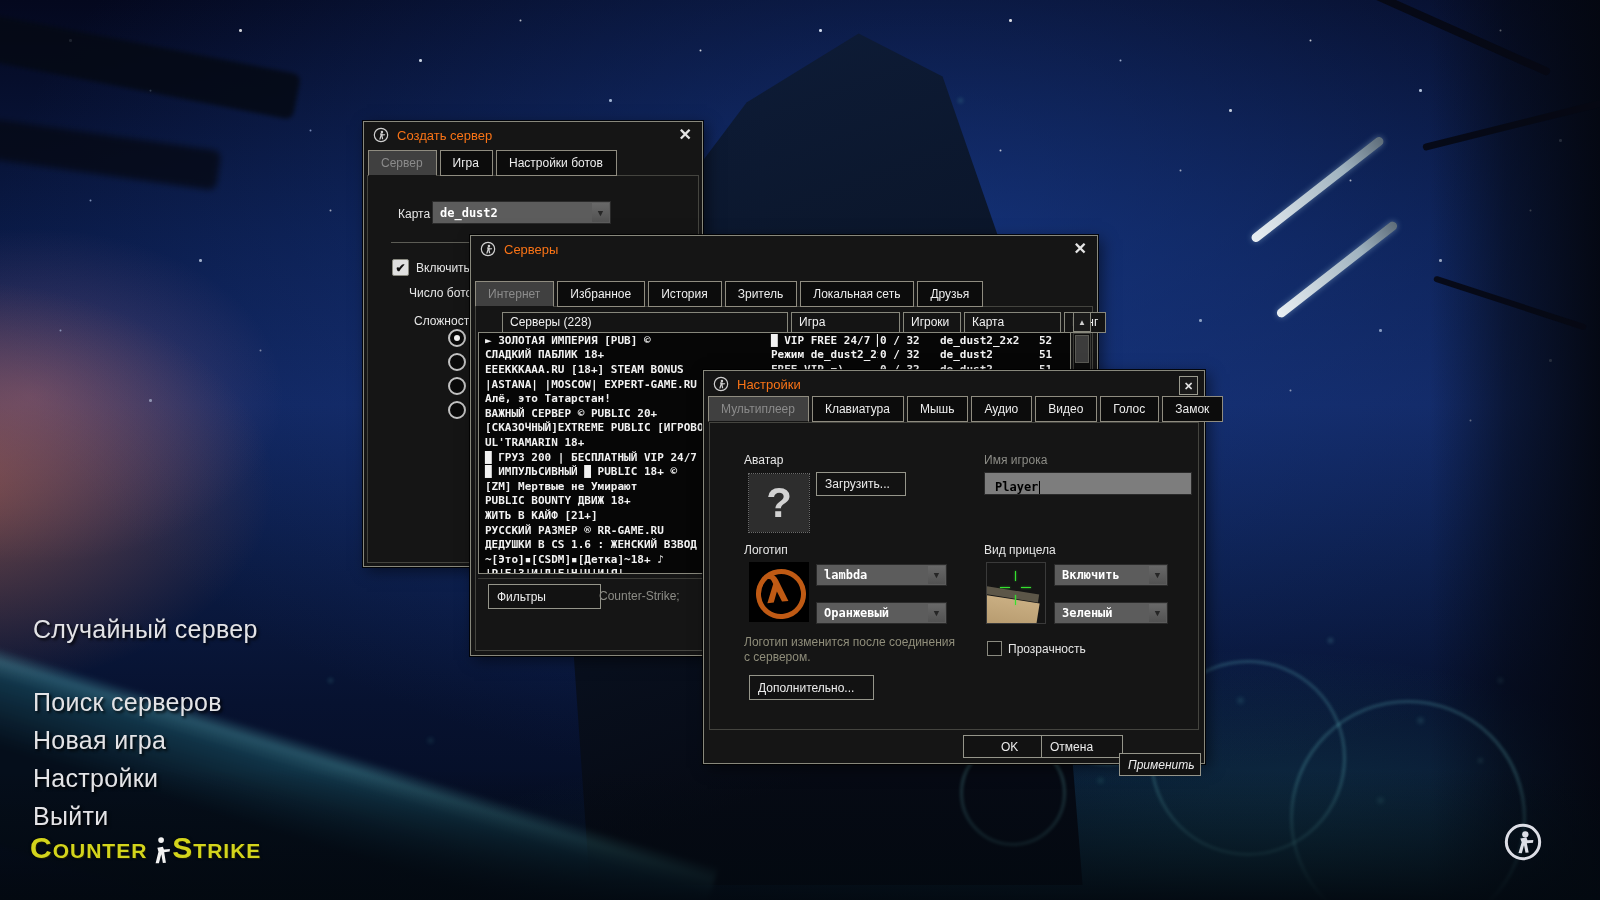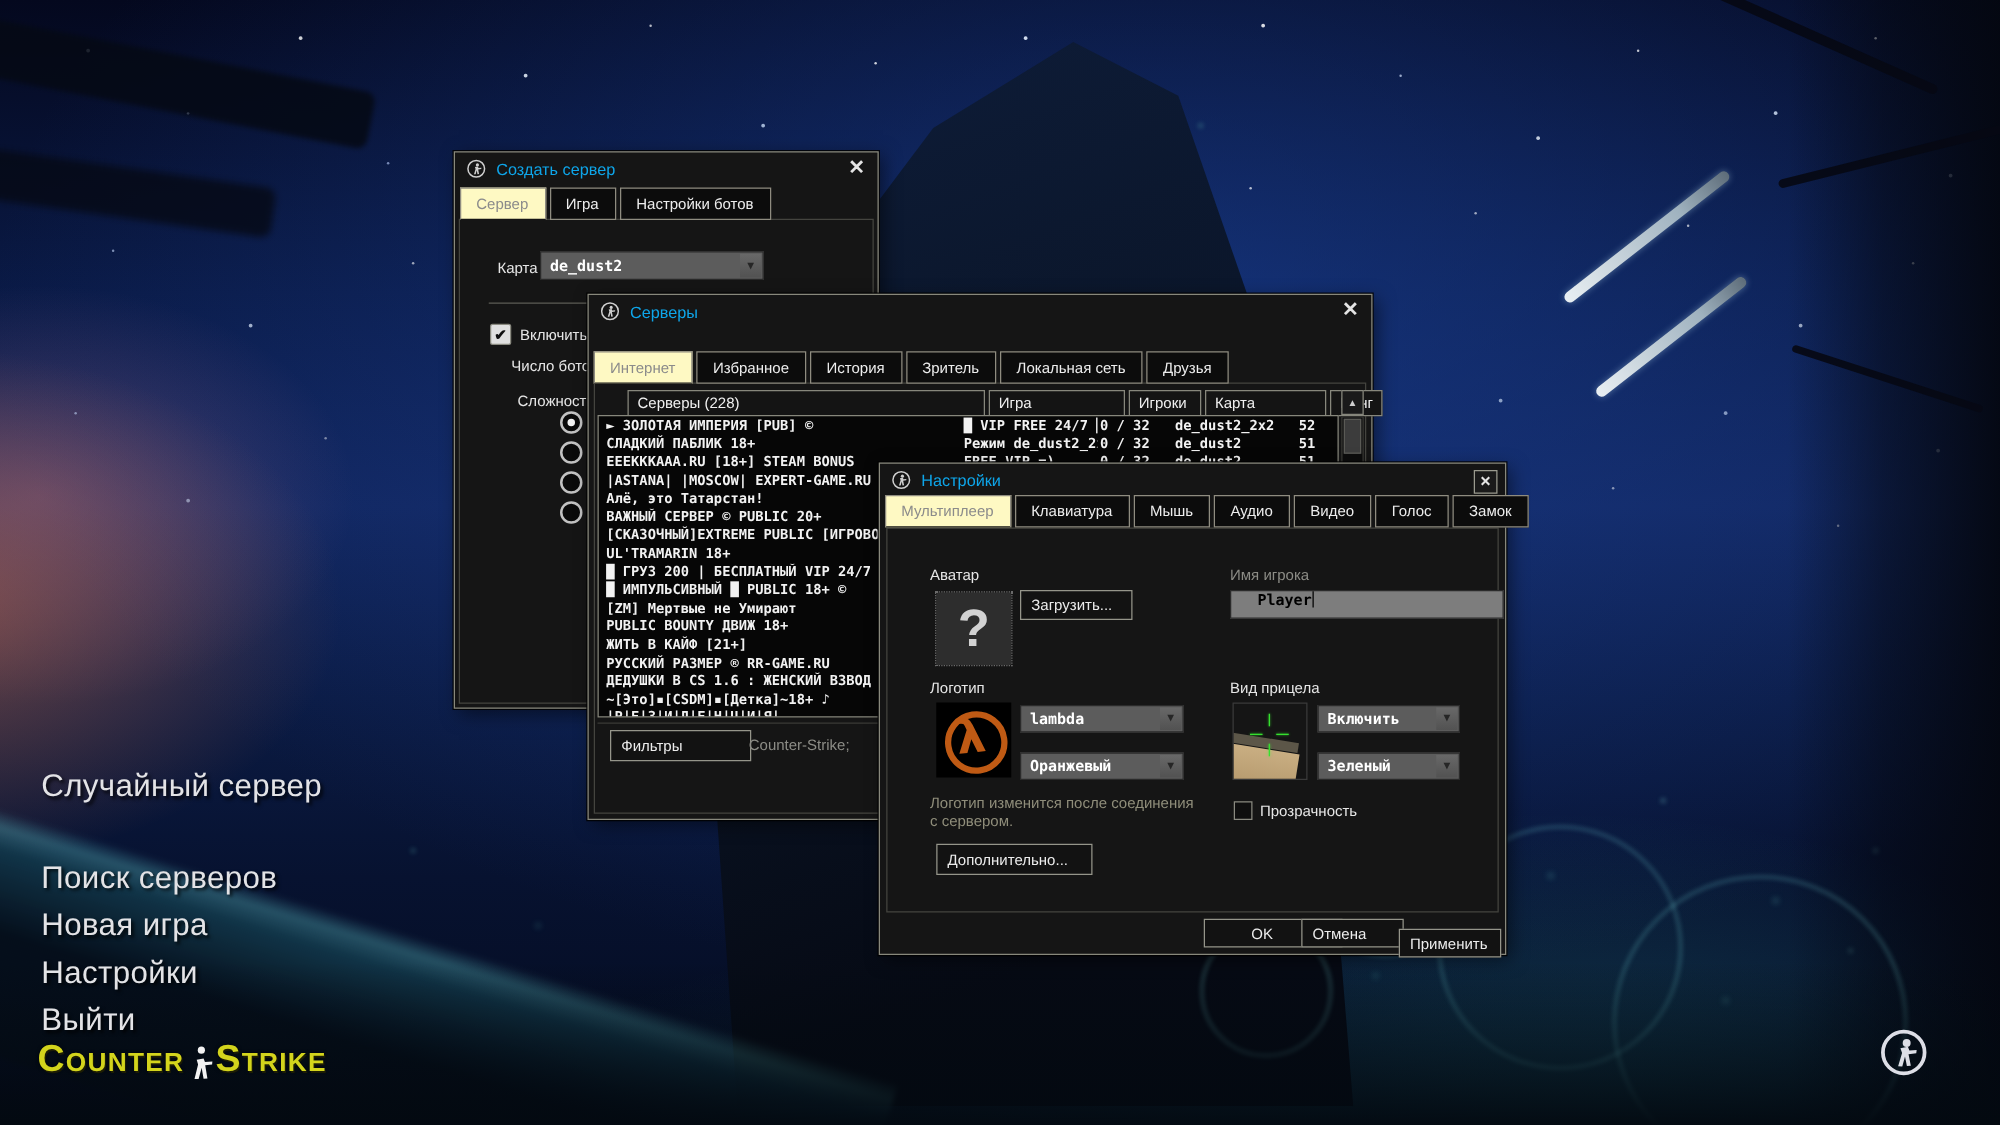--- a/index.html
+++ b/index.html
@@ -81,29 +81,29 @@
   .cs-bigicon{position:absolute;left:1503px;top:822px;width:40px;height:40px;color:#e9eaf2;
     z-index:1;opacity:.95;}
   .cs-bigicon svg{width:100%;height:100%;}
 
   
   .window{position:absolute;background:#151515;border:1px solid #88887c;
     box-shadow:0 0 0 1px rgba(0,0,0,.85),4px 4px 14px rgba(0,0,0,.5);}
   .titlebar{position:absolute;left:0;right:0;top:0;height:26px;display:flex;align-items:center;}
   .win-icon{width:16px;height:16px;margin:0 8px 0 9px;color:#cfcfcf;}
   .win-icon svg{width:100%;height:100%;}
-  .win-title{font-size:13px;color:#0ea5e9;}
+  .win-title{font-size:13px;color:#f97316;}
   .win-close{position:absolute;right:10px;top:4px;font-size:16px;font-weight:bold;color:#e4e4e4;
     cursor:pointer;line-height:18px;}
   .win-close.boxed{right:6px;top:5px;width:17px;height:17px;border:1px solid #9a9a8e;
     background:#1a1a1a;font-size:11px;display:flex;align-items:center;justify-content:center;}
   .tabbar{position:absolute;left:4px;display:flex;gap:3px;z-index:2;}
   .tab{border:1px solid #8f8c80;background:#0c0c0c;color:#ededed;font-size:12px;
     padding:5px 13px 5px 12px;cursor:pointer;white-space:nowrap;}
-  .tab.active{background:#fef9c3;color:#8b8b8b;border-bottom-color:#151515;}
+  .tab.active{background:#404040;color:#8b8b8b;border-bottom-color:#151515;}
   .panel{position:absolute;border:1px solid #3f3f3a;}
   .btn{position:absolute;background:#121212;border:1px solid #95958a;color:#ececec;
     font-size:12px;display:flex;align-items:center;padding-left:8px;cursor:pointer;}
   .dd{position:absolute;background:#5c5c5c;border:1px solid #2a2a2a;color:#ffffff;
     font:bold 12px "DejaVu Sans Mono",monospace;display:flex;align-items:center;
     padding-left:7px;cursor:pointer;}
   .dd .arr{position:absolute;right:1px;top:1px;bottom:1px;width:17px;display:flex;
     align-items:center;justify-content:center;color:#262626;font-size:9px;
     background:linear-gradient(#686868,#525252);}
   .lbl{position:absolute;font-size:12px;color:#e6e6e6;white-space:nowrap;}
@@ -136,21 +136,21 @@
   .scroll-track{position:absolute;left:0;right:0;top:21px;bottom:0;background:#0c0c0c;
     border:1px solid #3a3a36;}
   .scroll-thumb{position:absolute;left:1px;right:1px;top:1px;height:26px;background:#3c3c3c;
     border:1px solid #5a5a55;cursor:pointer;}
 
   
   .avatar-box{position:absolute;width:60px;height:58px;background:#2d2d2d;outline:1px dotted #6a6a6a;
     display:flex;align-items:center;justify-content:center;color:#d2d2d2;
     font-size:42px;font-weight:bold;}
   .input{position:absolute;background:#7d7d7d;border:1px solid #2a2a2a;color:#000;
-    font:bold 12px "DejaVu Sans Mono",monospace;display:flex;align-items:flex-start;padding-left:21px;}
+    font:bold 12px "DejaVu Sans Mono",monospace;display:flex;align-items:flex-end;padding-left:10px;}
   .caret{display:inline-block;width:1px;height:13px;background:#000;margin-left:1px;}
   .logo-box{position:absolute;width:60px;height:60px;background:#000;overflow:hidden;}
   .lambda-ring{position:absolute;left:7px;top:7px;width:40px;height:40px;border:5px solid #bf5a14;
     border-radius:50%;transform:rotate(-8deg);}
   .lambda-chr{position:absolute;left:16px;top:6px;font:bold 37px "DejaVu Sans",sans-serif;
     color:#bf5a14;transform:rotate(-6deg);}
   .xhair-box{position:absolute;width:58px;height:60px;border:1px solid #3a3a3a;overflow:hidden;
     background:linear-gradient(205deg,#9fbcd2 0%,#aac4d6 38%,#6f6a58 42%,#c3a97e 46%,#b59a70 70%,#a8induced 100%,#a08a62 100%);}
   .xhair-box::before{content:'';position:absolute;left:-18px;top:26px;width:70px;height:8px;
     background:#5c5648;transform:rotate(9deg);}
@@ -464,14 +464,14 @@
     <span class="arr">▼</span>
   </div>
 
   <div class="note" style="left:40px;top:264px;">Логотип изменится после соединения с сервером.</div>
   <div class="checkbox empty" style="left:283px;top:270px;width:13px;height:13px;"></div>
   <div class="lbl" style="left:304px;top:271px;">Прозрачность</div>
   <div class="btn" style="left:45px;top:304px;width:115px;height:23px;">Дополнительно...</div>
 
   <div class="btn" style="left:259px;top:364px;width:72px;height:21px;padding-left:37px;">OK</div>
   <div class="btn" style="left:337px;top:364px;width:72px;height:21px;">Отмена</div>
-  <div class="btn" style="left:415px;top:372px;width:72px;height:21px;">Применить</div>
+  <div class="btn" style="left:415px;top:382px;width:72px;height:21px;font-style:italic;">Применить</div>
 </div>
 
 </body></html>

